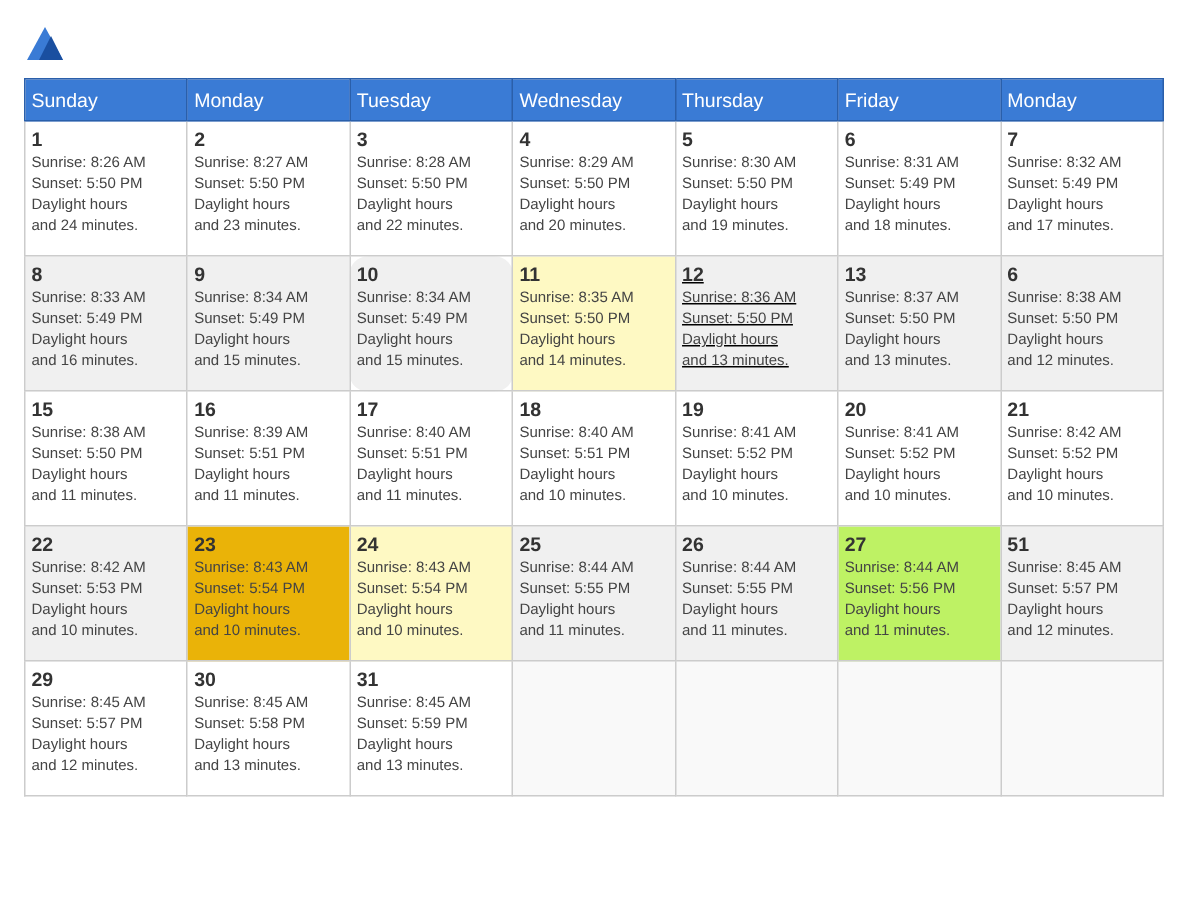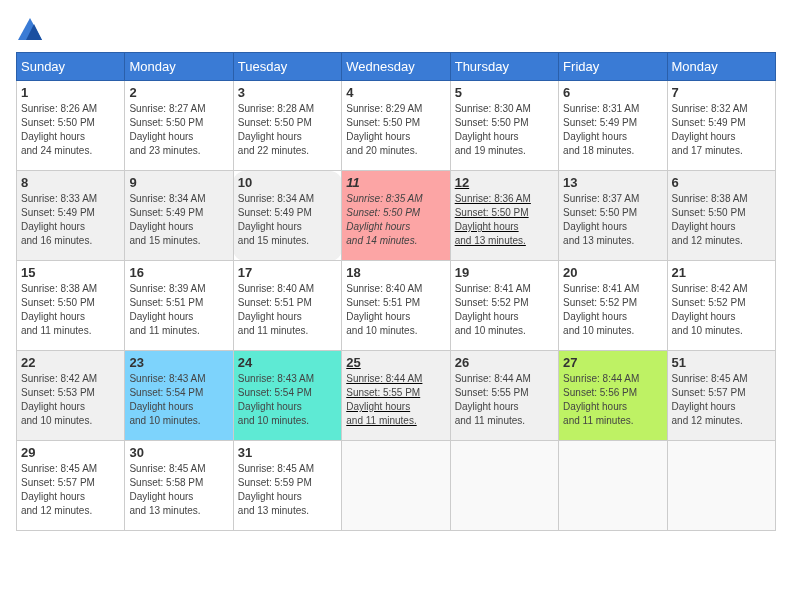--- a/index.html
+++ b/index.html
@@ -155,21 +155,21 @@
         <span class="day-info">Sunrise: 8:33 AM<br>Sunset: 5:49 PM<br>Daylight hours<br>and 16 minutes.</span>
       </td>
         <td style="background: rgb(240, 240, 240);">
         <span class="day-number">9</span>
         <span class="day-info">Sunrise: 8:34 AM<br>Sunset: 5:49 PM<br>Daylight hours<br>and 15 minutes.</span>
       </td>
         <td style="background: rgb(240, 240, 240); border-radius: 12px;">
         <span class="day-number">10</span>
         <span class="day-info">Sunrise: 8:34 AM<br>Sunset: 5:49 PM<br>Daylight hours<br>and 15 minutes.</span>
       </td>
-        <td style="background: #fca5a5; font-style: italic;">
+        <td style="background: #fef9c3;">
         <span class="day-number">11</span>
         <span class="day-info">Sunrise: 8:35 AM<br>Sunset: 5:50 PM<br>Daylight hours<br>and 14 minutes.</span>
       </td>
         <td style="background: rgb(240, 240, 240); text-decoration: underline;">
         <span class="day-number">12</span>
         <span class="day-info">Sunrise: 8:36 AM<br>Sunset: 5:50 PM<br>Daylight hours<br>and 13 minutes.</span>
       </td>
         <td style="background: rgb(240, 240, 240); margin-left: 36px;">
         <span class="day-number">13</span>
         <span class="day-info">Sunrise: 8:37 AM<br>Sunset: 5:50 PM<br>Daylight hours<br>and 13 minutes.</span>
@@ -207,29 +207,29 @@
         <td>
         <span class="day-number">21</span>
         <span class="day-info">Sunrise: 8:42 AM<br>Sunset: 5:52 PM<br>Daylight hours<br>and 10 minutes.</span>
       </td>
       </tr>
       <tr>
         <td style="background: rgb(240, 240, 240);">
         <span class="day-number">22</span>
         <span class="day-info">Sunrise: 8:42 AM<br>Sunset: 5:53 PM<br>Daylight hours<br>and 10 minutes.</span>
       </td>
-        <td style="background: #7dd3fc;">
+        <td style="background: #eab308;">
         <span class="day-number">23</span>
         <span class="day-info">Sunrise: 8:43 AM<br>Sunset: 5:54 PM<br>Daylight hours<br>and 10 minutes.</span>
       </td>
-        <td style="background: #5eead4;">
+        <td style="background: #fef9c3;">
         <span class="day-number">24</span>
         <span class="day-info">Sunrise: 8:43 AM<br>Sunset: 5:54 PM<br>Daylight hours<br>and 10 minutes.</span>
       </td>
-        <td style="background: rgb(240, 240, 240); text-decoration: underline;">
+        <td style="background: rgb(240, 240, 240);">
         <span class="day-number">25</span>
         <span class="day-info">Sunrise: 8:44 AM<br>Sunset: 5:55 PM<br>Daylight hours<br>and 11 minutes.</span>
       </td>
         <td style="background: rgb(240, 240, 240);">
         <span class="day-number">26</span>
         <span class="day-info">Sunrise: 8:44 AM<br>Sunset: 5:55 PM<br>Daylight hours<br>and 11 minutes.</span>
       </td>
         <td style="background: #bef264;">
         <span class="day-number">27</span>
         <span class="day-info">Sunrise: 8:44 AM<br>Sunset: 5:56 PM<br>Daylight hours<br>and 11 minutes.</span>

